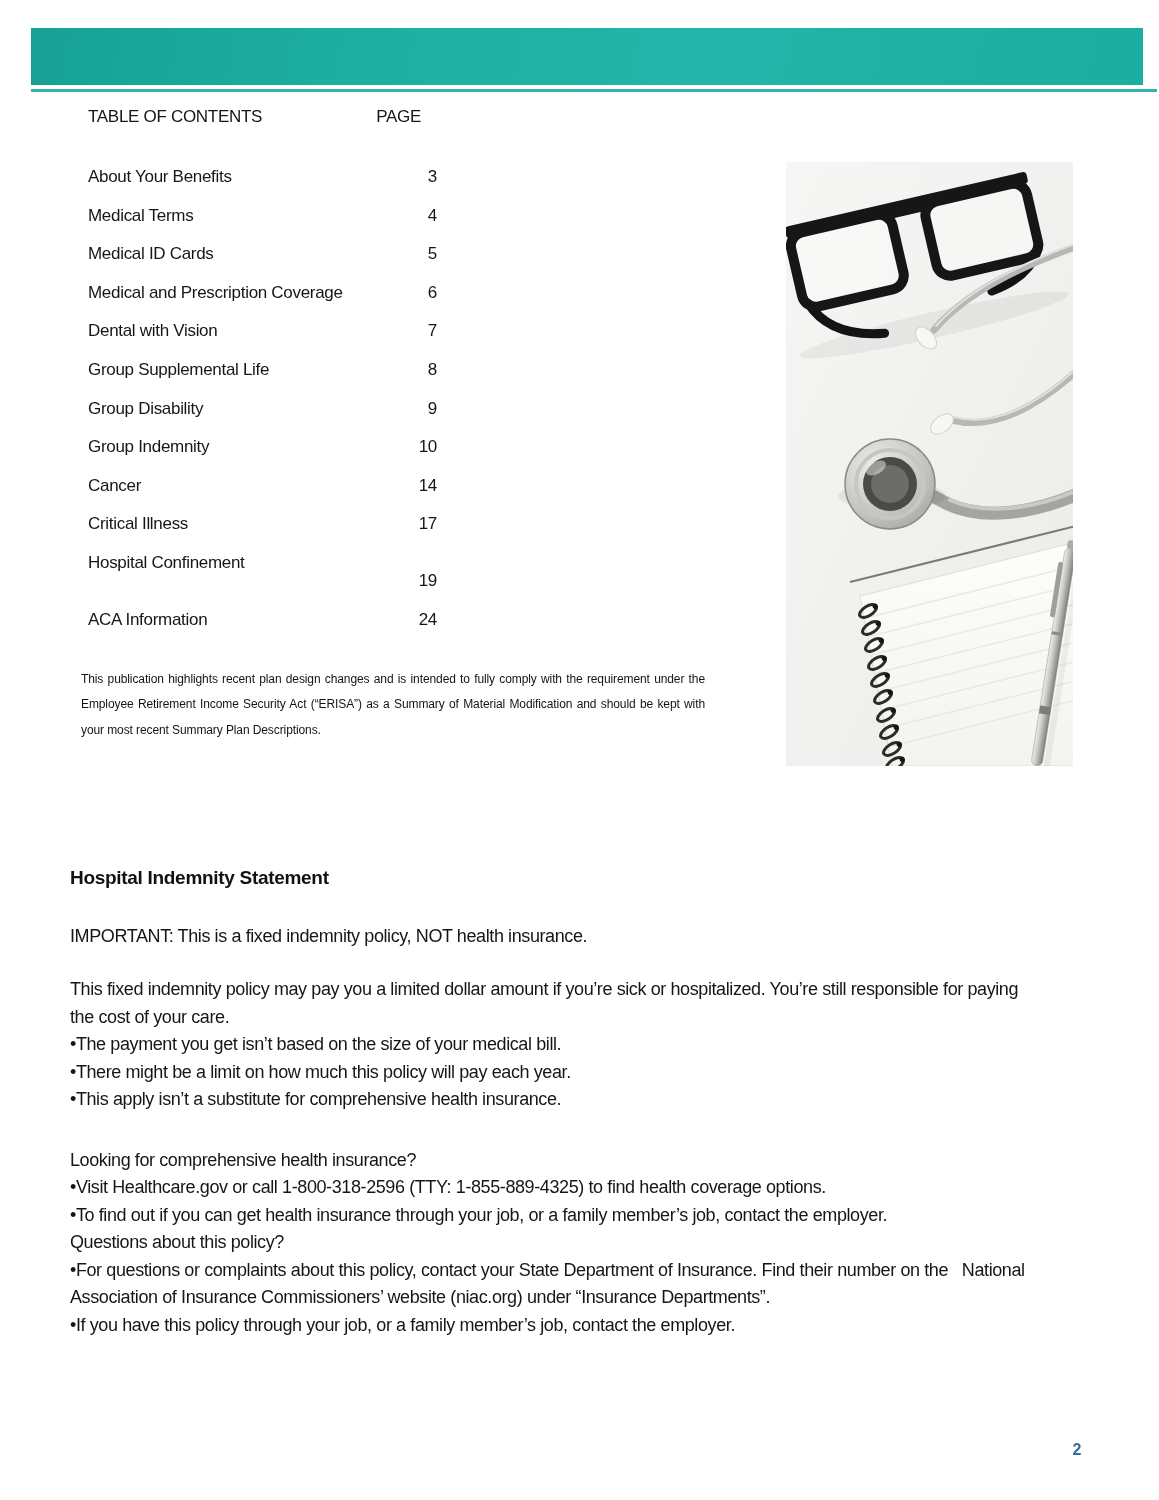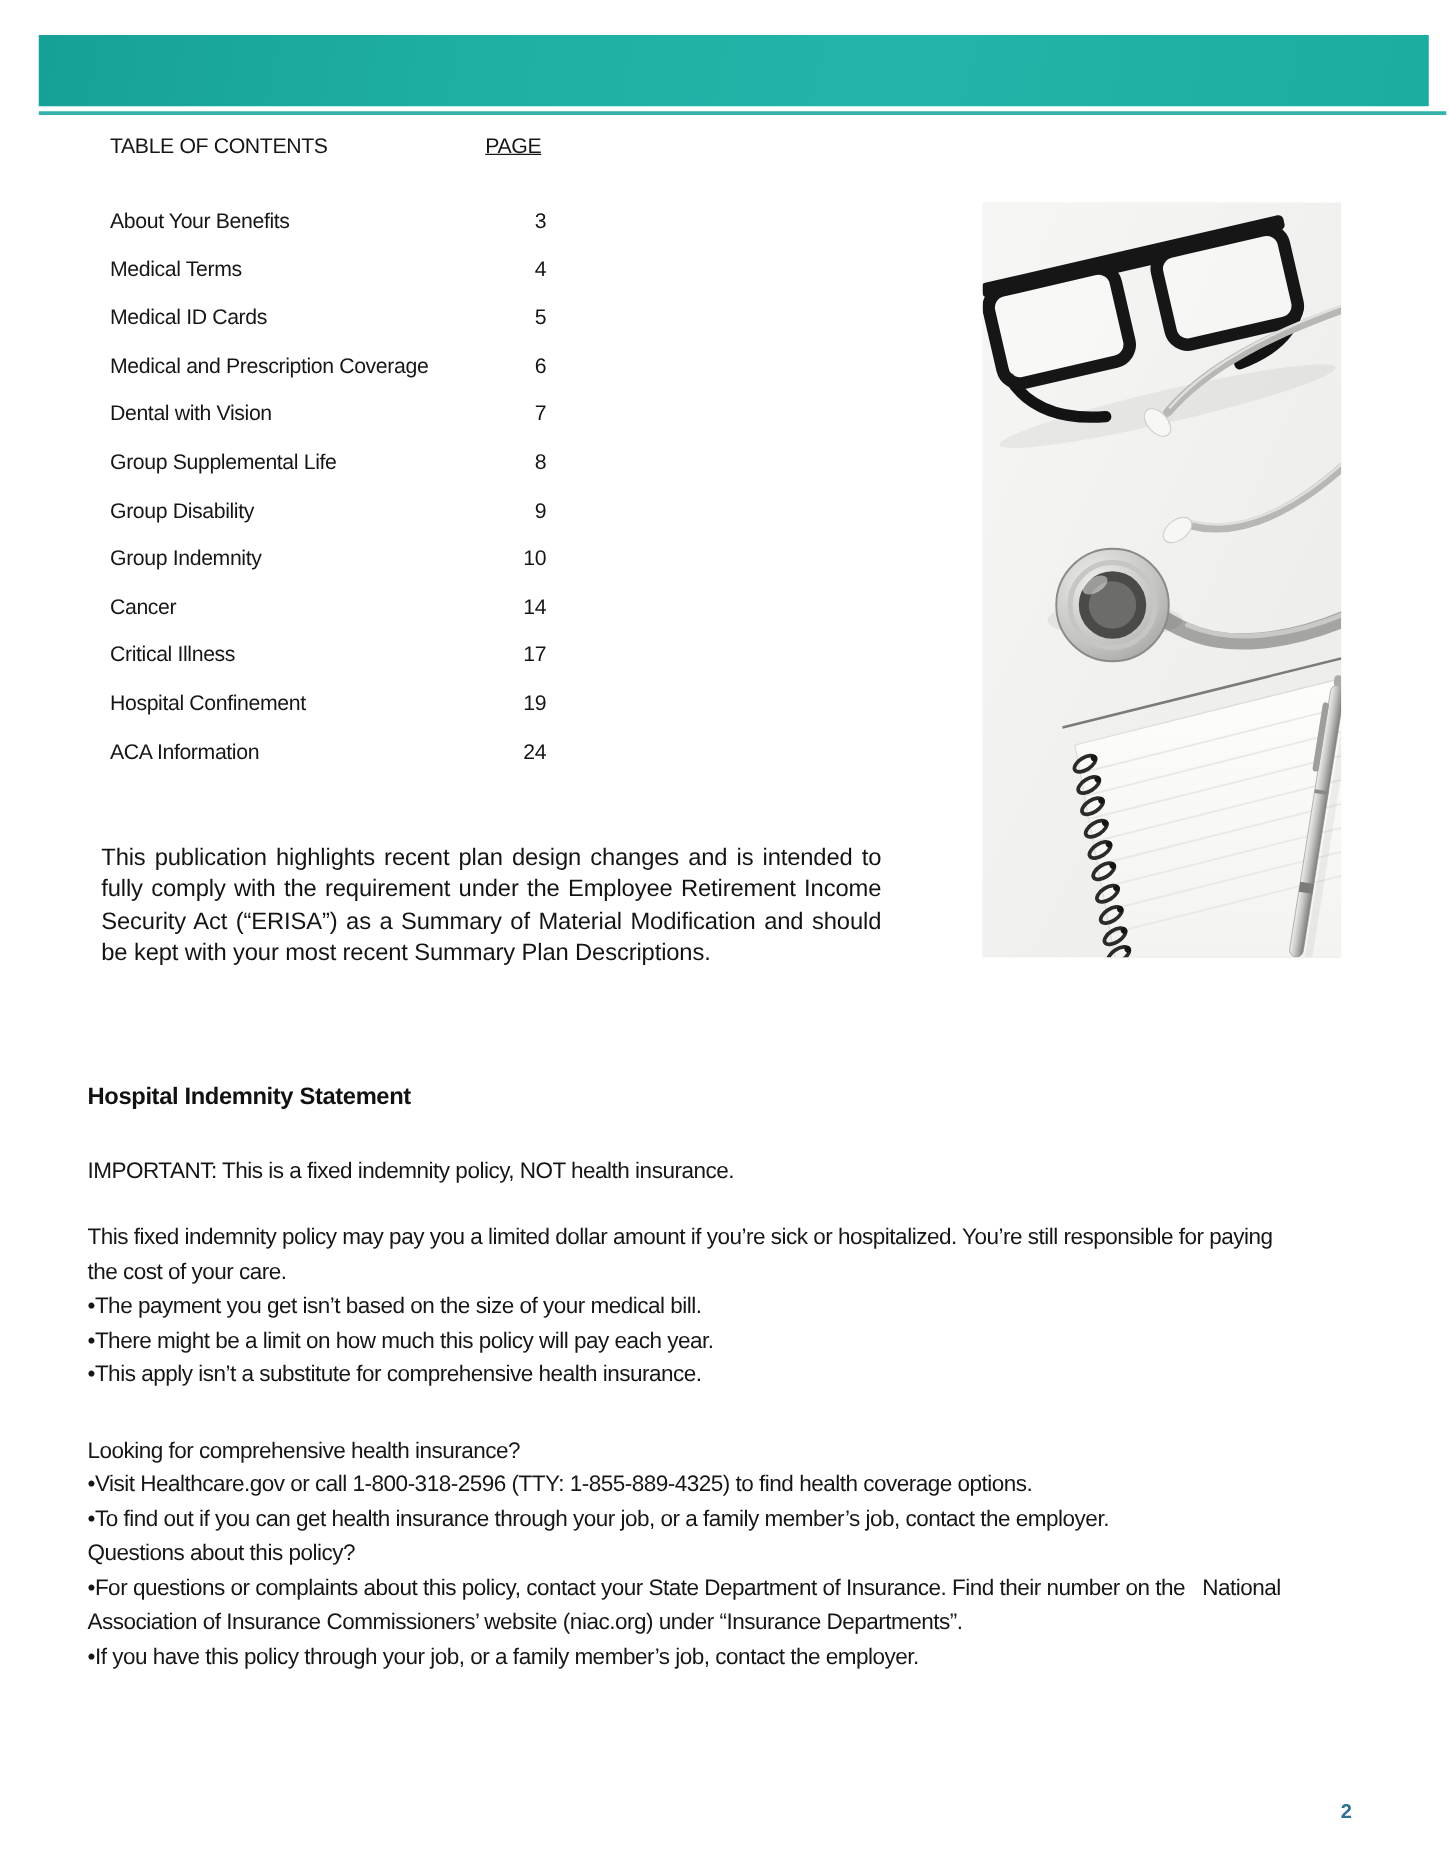--- a/index.html
+++ b/index.html
@@ -14,32 +14,32 @@
     background:linear-gradient(102deg,#17a196 0%,#1fb0a4 35%,#23b5a9 62%,#1caca0 100%);
   }
   .banner-rule{
     position:absolute;left:31px;top:89px;width:1126px;height:3px;background:#35b2a9;
   }
   
   .toc-header{
     position:absolute;left:88px;top:107px;width:349px;height:20px;
     font-size:17px;letter-spacing:-0.3px;color:#161616;
   }
-  .toc-header .page-hdr{position:absolute;right:4px;top:0;text-decoration:underline;}
+  .toc-header .page-hdr{position:absolute;right:16px;top:0;}
   .toc{
     position:absolute;left:88px;top:168px;width:349px;
     font-size:17px;letter-spacing:-0.3px;color:#161616;
   }
   .toc-row{display:flex;justify-content:space-between;line-height:18px;margin-bottom:20.6px;}
-  .toc-row.gap-above{margin-top:8px;}
+  .toc-row.gap-above{margin-top:8px;flex-direction:column;}
   .toc-page{text-align:right;min-width:40px;}
   
   .erisa{
     position:absolute;left:81px;top:655px;width:624px;
-    font-size:19px;line-height:25.3px;text-align:justify;color:#141414;
+    font-size:12px;line-height:25.3px;text-align:justify;color:#141414;
     letter-spacing:-0.1px;
   }
   
   .photo{
     position:absolute;left:786px;top:162px;width:287px;height:604px;
     background:#f1f1ef;overflow:hidden;
   }
   
   .main-sec{
     position:absolute;left:70px;top:866px;width:985px;

